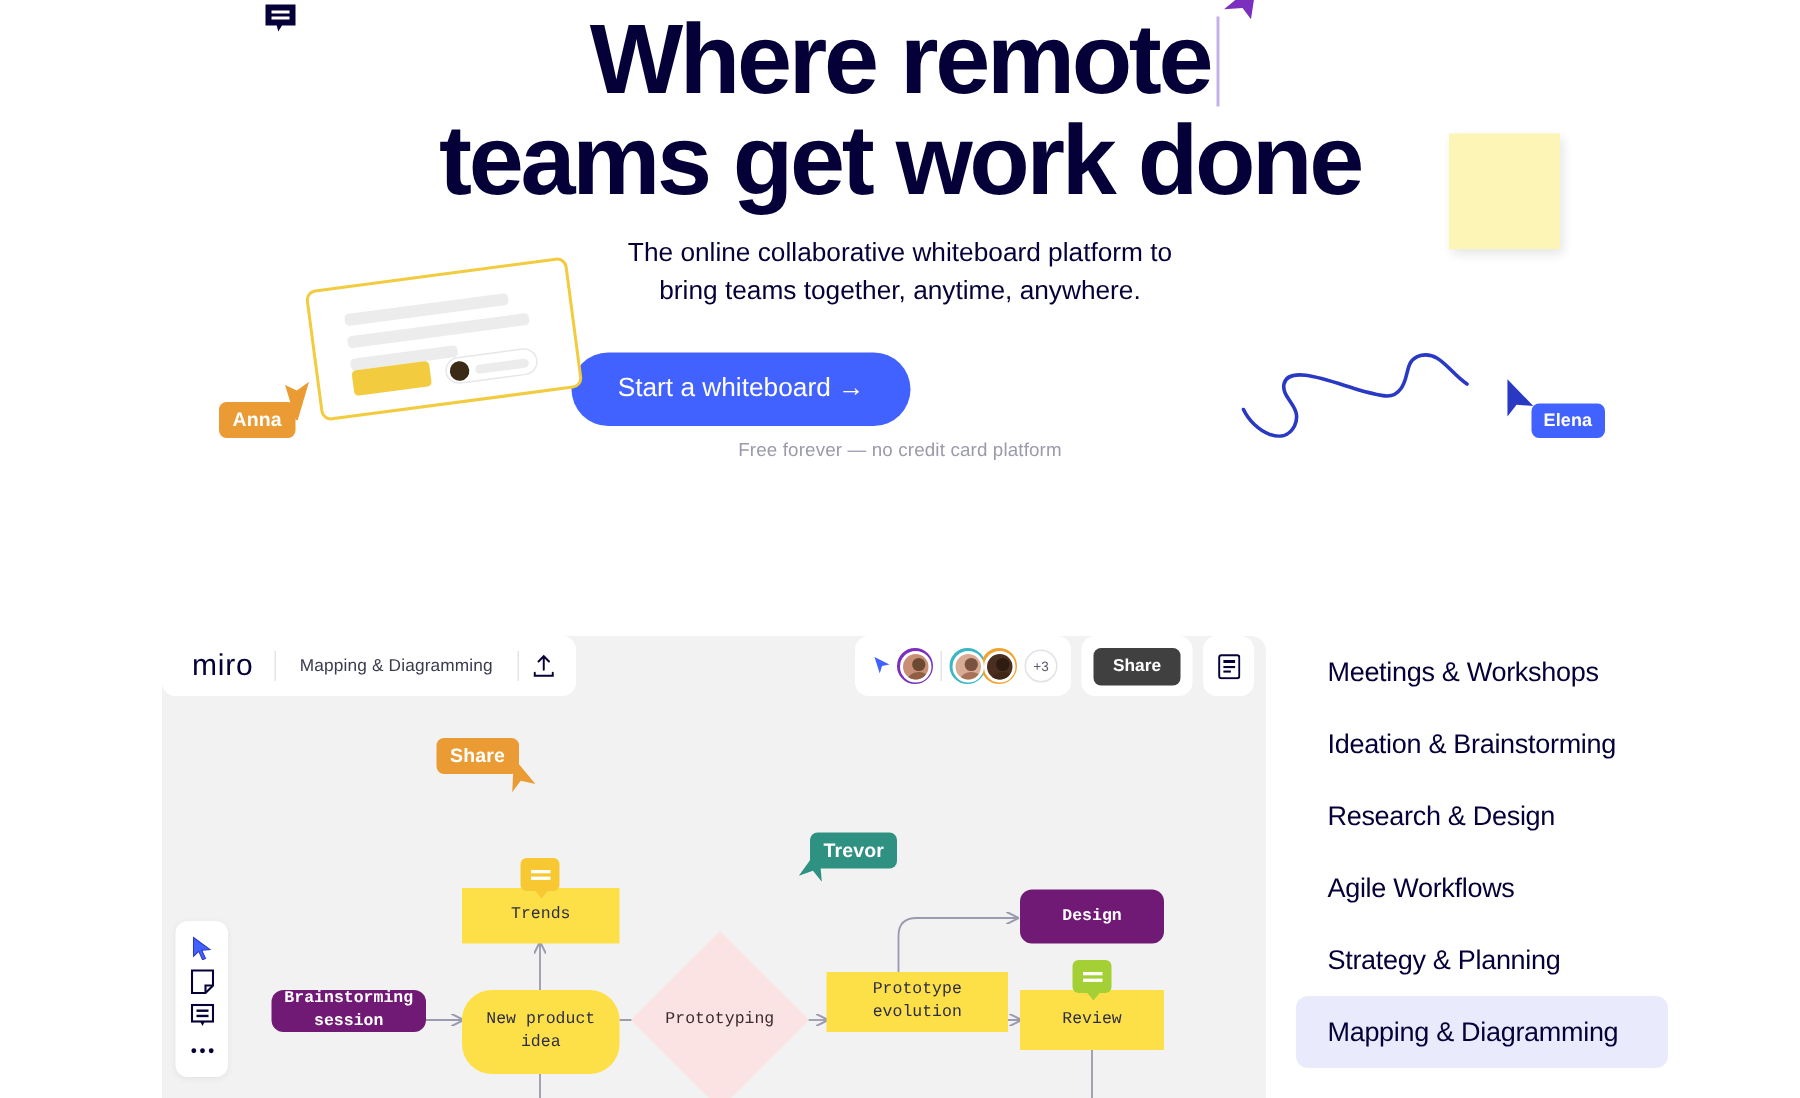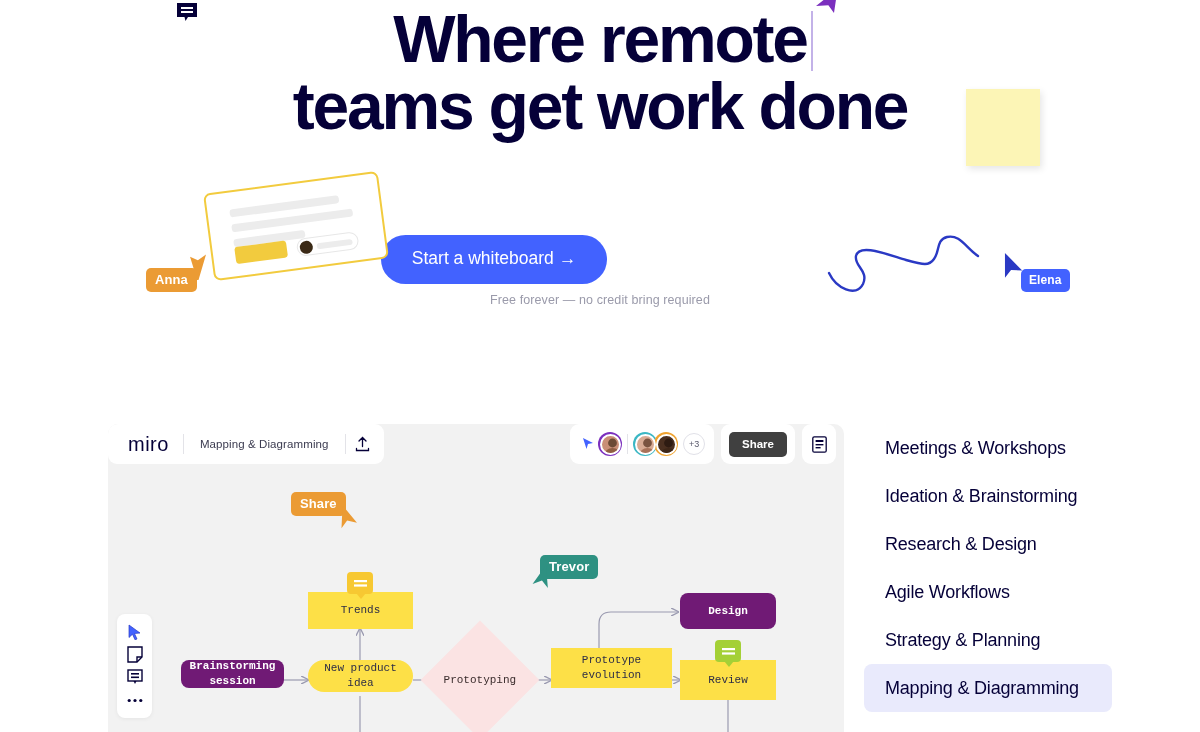--- a/index.html
+++ b/index.html
@@ -214,25 +214,29 @@
     </svg>
   </div>
 
   <div class="text-caret"></div>
 
   <h1 class="hero-headline">
     <span>Where remote</span>
     <span class="l2">teams get work done</span>
   </h1>
 
+  <p class="hero-sub">
+    <span class="sl">The online collaborative whiteboard platform to</span>
+    <span class="sl">bring teams together, anytime, anywhere.</span>
+  </p>
 
   <div class="cta-wrap">
     <button class="cta-btn">Start a whiteboard →</button>
   </div>
-  <div class="cta-note">Free forever — no credit bring required</div>
+  <div class="cta-note">Free forever — no credit card platform</div>
 
   <div class="sticky-note"></div>
 
   <div class="anna-card">
     <div class="bar bar1"></div>
     <div class="bar bar2"></div>
     <div class="bar bar3"></div>
     <div class="ybtn"></div>
     <div class="chip">
       <div class="av"></div>
@@ -288,21 +292,21 @@
           <path d="M620 272 L620 320"></path>
 
           <path d="M372 320 L372 282"></path>
         </g>
       </svg>
 
       <div class="node node-dark" style="left:73px; top:236px; width:103px; height:28px;">
         <span>Brainstorming<br>session</span>
       </div>
 
-      <div class="node node-lav" style="left:200px; top:236px; width:105px; height:32px;border-radius:20px;">
+      <div class="node node-lav" style="left:200px; top:236px; width:105px; height:56px;border-radius:20px;">
         <span>New product<br>idea</span>
       </div>
 
       <div class="node node-lav" style="left:200px; top:168px; width:105px; height:37px;">
         <span>Trends</span>
       </div>
       <div class="badge badge-yellow" style="left:239px; top:148px;">
         <svg width="15" height="11" viewBox="0 0 15 11">
           <rect x="1" y="2" width="13" height="2.2" fill="#fff"></rect>
           <rect x="1" y="6.4" width="13" height="2.2" fill="#fff"></rect>

